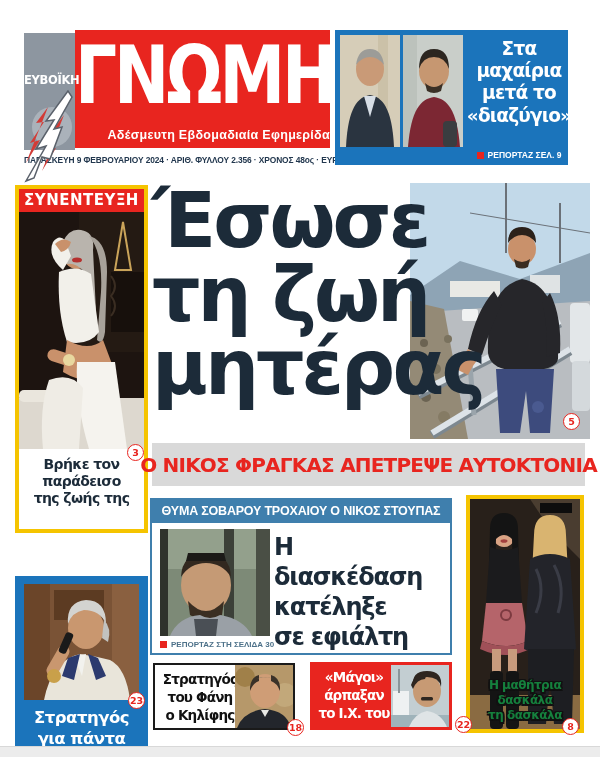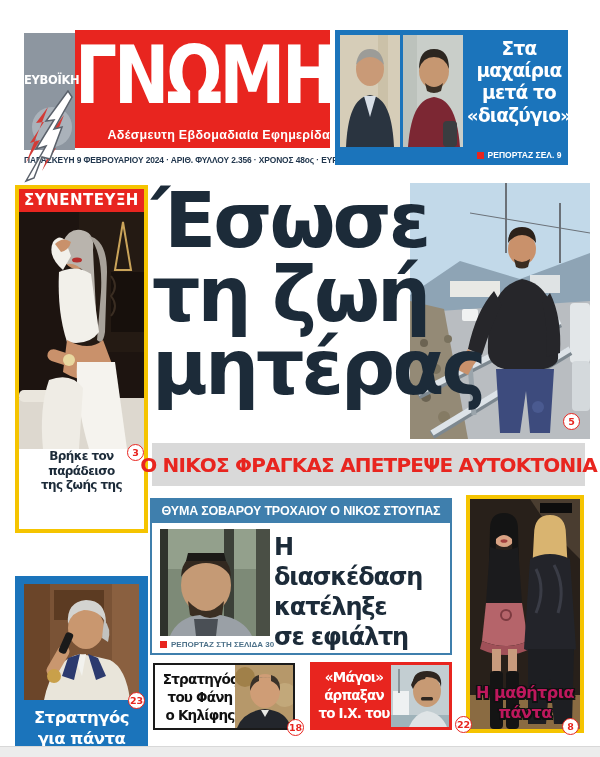--- a/index.html
+++ b/index.html
@@ -40,22 +40,22 @@
   .sq { display:inline-block; width:7px; height:7px; background:#e8251f; margin-right:4px;
     vertical-align:middle; }
 
   
   .interview { position:absolute; left:15px; top:185px; width:133px; height:348px;
     background:#fff; border:4px solid #f5c400; }
   .interview .kicker { height:23px; background:#e8251f; color:#fff; text-align:center;
     font-family:"DejaVu Sans", sans-serif; font-weight:bold; font-size:15px;
     line-height:23px; letter-spacing:0.5px; }
   .interview .photo { position:relative; width:100%; height:237px; overflow:hidden; }
-  .interview .caption { text-align:center; color:#1c2b39;
-    font-family:"DejaVu Sans", sans-serif; font-weight:bold; font-size:12px; line-height:1.22;
+  .interview .caption { padding-top:7px; text-align:center; color:#1c2b39;
+    font-family:"DejaVu Sans", sans-serif; font-weight:bold; font-size:14px; line-height:1.22;
     letter-spacing:-0.6px; }
 
   
   .main-photo { position:absolute; left:410px; top:183px; width:180px; height:256px; overflow:hidden; }
   .main-head { position:absolute; left:152px; top:184px; width:445px; z-index:3;
     font-family:"DejaVu Sans", sans-serif; font-weight:bold; color:#1c2b39;
     font-size:76px; line-height:0.97; letter-spacing:-3px; }
   .main-head span { display:block; white-space:nowrap; }
 
   .subhead { position:absolute; left:152px; top:443px; width:433px; height:43px;
@@ -73,21 +73,21 @@
     color:#1c2b39; font-family:"DejaVu Sans", sans-serif; font-weight:bold; font-size:24px;
     line-height:1.25; letter-spacing:-1.2px; }
   .accident .report { position:absolute; left:8px; top:140px; color:#4d7189;
     font-weight:bold; font-size:8px; }
 
   
   .student { position:absolute; left:466px; top:495px; width:118px; height:238px;
     border:4px solid #f5c400; overflow:hidden; }
   .student .photo { position:absolute; inset:0; }
   .student .caption { position:absolute; left:0; bottom:6px; width:100%; text-align:center;
-    color:#be185d; font-family:"DejaVu Sans", sans-serif; font-weight:bold; font-size:16px;
+    color:#15803d; font-family:"DejaVu Sans", sans-serif; font-weight:bold; font-size:12px;
     line-height:1.25; letter-spacing:-0.5px;
     text-shadow:-1.5px -1.5px 0 #111, 1.5px -1.5px 0 #111, -1.5px 1.5px 0 #111,
       1.5px 1.5px 0 #111, 0 1.5px 0 #111, 0 -1.5px 0 #111, 1.5px 0 0 #111, -1.5px 0 0 #111; }
 
   
   .roxamis { position:absolute; left:15px; top:540px; width:133px; height:197px;
     background:#1b74bb;margin-top:36px; }
   .roxamis .photo { position:absolute; left:9px; top:8px; width:115px; height:116px; overflow:hidden; }
   .roxamis .caption { position:absolute; top:132px; width:100%; text-align:center; color:#fff;
     font-family:"DejaVu Sans", sans-serif; font-weight:bold; font-size:16.5px; line-height:1.25;
@@ -297,21 +297,22 @@
         <rect x="36" y="172" width="13" height="58" rx="4" fill="#141414"></rect>
         <ellipse cx="80" cy="38" rx="14" ry="16" fill="#d7a582"></ellipse>
         <path d="M64,36 Q64,16 80,16 Q96,16 96,36 L98,74 Q88,66 80,66 Q72,66 62,74 Z" fill="#d9b470"></path>
         <path d="M60,60 Q80,50 100,60 L106,150 Q80,164 54,150 Z" fill="#23242a"></path>
         <path d="M66,70 q10,20 0,44 M84,66 q12,22 4,48" stroke="#3a3c46" stroke-width="3" fill="none"></path>
         <path d="M58,150 L104,150 L102,225 L84,225 L80,180 L76,225 L58,225 Z" fill="#1d1e22"></path>
       </svg>
     </div>
     <div class="caption">
       <span>Η μαθήτρια</span><br>
-      <span>πάντα</span><br>
+      <span>δασκάλα</span><br>
+      <span>τη δασκάλα</span>
     </div>
   </div>
   <div class="badge" style="left:562px; top:718px;">8</div>
 
   <div class="roxamis">
     <div class="photo">
       <svg width="115" height="116" viewBox="0 0 115 116">
         <rect width="115" height="116" fill="#7a5336"></rect>
         <rect x="0" y="0" width="26" height="116" fill="#6b4529"></rect>
         <rect x="88" y="0" width="27" height="116" fill="#8a6040"></rect>

